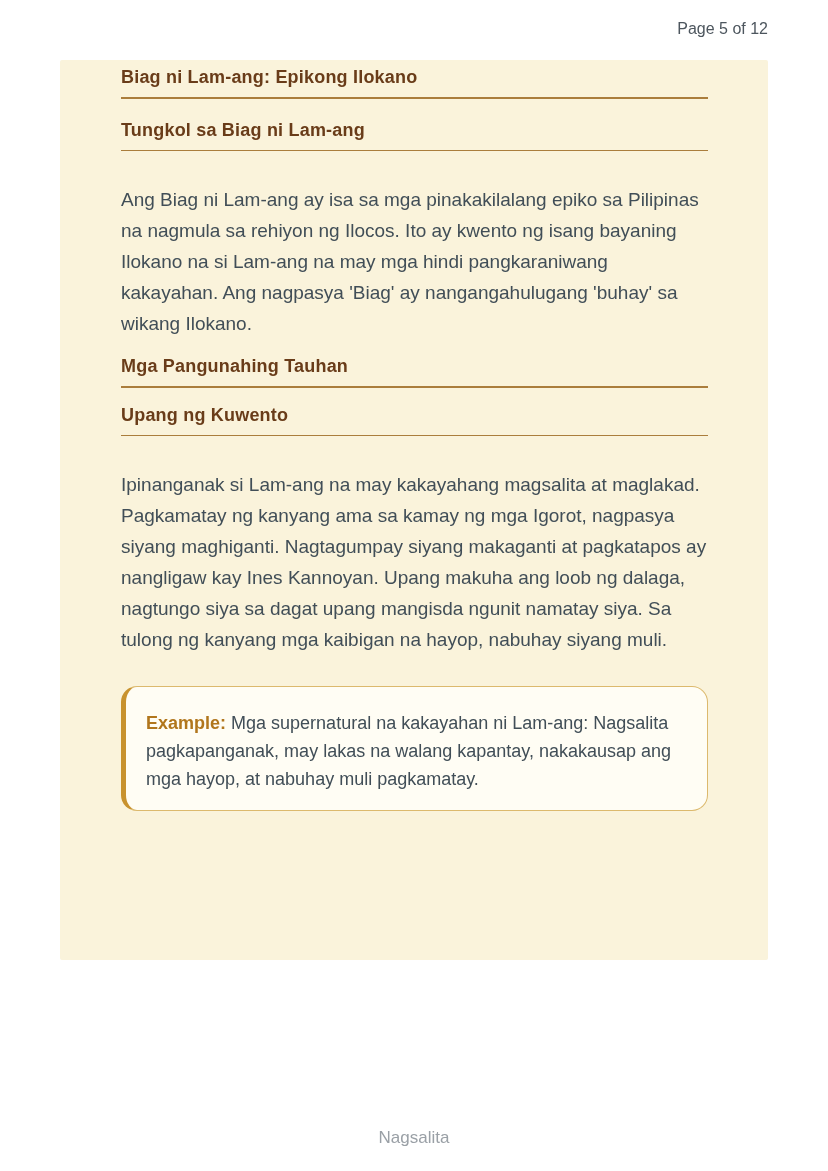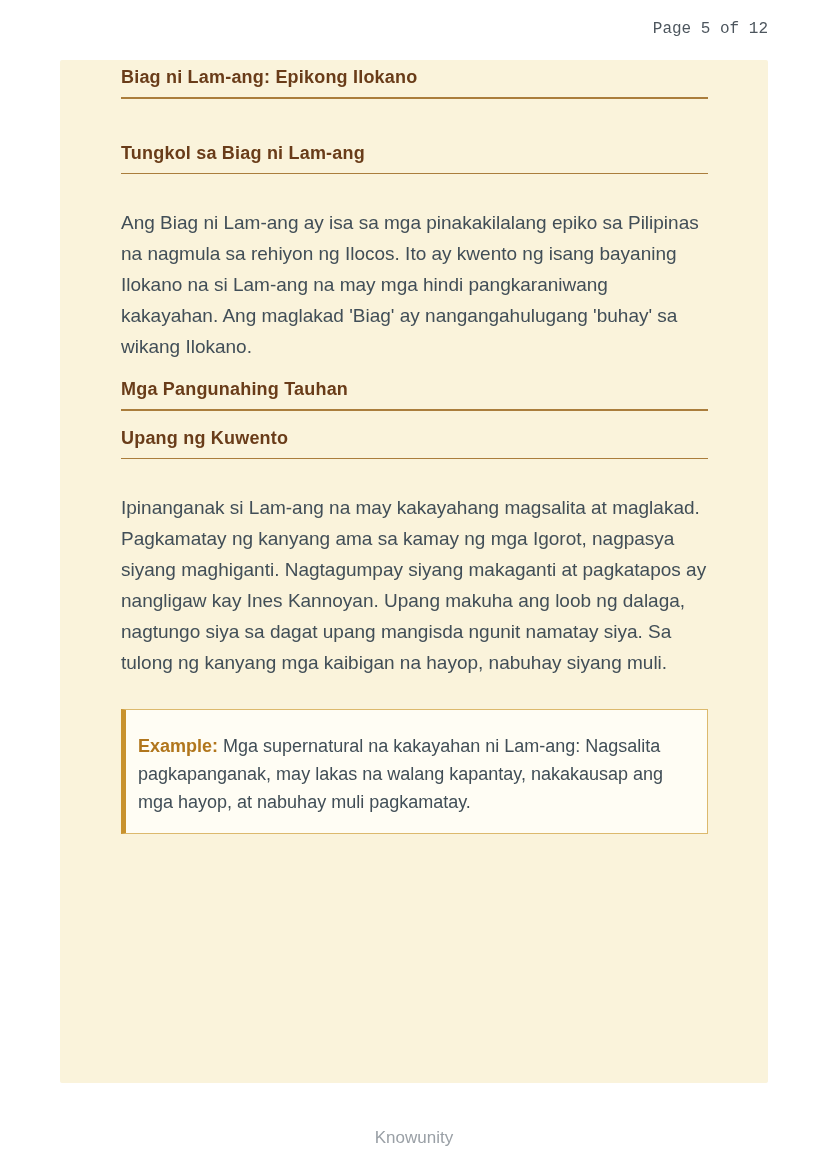--- a/index.html
+++ b/index.html
@@ -8,64 +8,64 @@
     height: 1171px;
     position: relative;
     overflow: hidden;
     background: var(--page-background, #ffffff);
     font-family: "Liberation Sans", sans-serif;
   }
   .page-indicator {
     position: absolute;
     top: 20px;
     right: 60px;
-    font-family: Liberation Mono, monospace;
+    font-family: Liberation Sans, sans-serif;
     font-size: 16px;
     color: var(--page-indicator-text, #4d565e);
   }
   .sheet {
     position: absolute;
     left: 60px;
     top: 60px;
     width: 708px;
-    height: 1023px;
+    height: 900px;
     box-sizing: border-box;
     padding: 6px 60px 0 61px;
     background: var(--content-background, #faf3db);
     border-radius: 2px;
   }
   .doc-title, .section-heading {
     margin: 0;
     font-size: 18px;
     line-height: 22px;
     font-weight: bold;
     letter-spacing: 0.2px;
     color: var(--heading, #693c19);
   }
   .rule {
     height: 1.5px;
     background: var(--heading-rule, #aa7d3c);
     margin-top: 9px;
   }
   .doc-section { margin-top: 16px; }
-  .doc-section.first { margin-top: 43px; }
+  .doc-section.first { margin-top: 20px; }
   .body-text {
     margin: 33px 0 0 0;
     font-size: 19px;
     line-height: 31px;
     color: var(--body-text, #414e57);
   }
   .example-box {
     margin-top: 31px;
     box-sizing: border-box;
     border: 1px solid var(--example-border, #dcb96d);
     border-left: 5px solid var(--example-border-left, #c8922e);
-    border-radius: 0;
+    border-radius: 16px;
     background: var(--example-background, #fffdf4);
-    padding: 22px 20px 17px 12px;
+    padding: 22px 20px 17px 20px;
   }
   .example-box p {
     margin: 0;
     font-size: 18px;
     line-height: 28px;
     color: var(--body-text, #414e57);
   }
   .example-label {
     font-weight: bold;
     color: var(--example-label, #b1761c);
@@ -86,33 +86,33 @@
 <div class="page-indicator">Page 5 of 12</div>
 
 <div class="sheet">
 
   <h1 class="doc-title">Biag ni Lam-ang: Epikong Ilokano</h1>
   <div class="rule"></div>
 
   <section class="doc-section first">
     <h2 class="section-heading">Tungkol sa Biag ni Lam-ang</h2>
     <div class="rule"></div>
-    <p class="body-text">Ang Biag ni Lam-ang ay isa sa mga pinakakilalang epiko sa Pilipinas na nagmula sa rehiyon ng Ilocos. Ito ay kwento ng isang bayaning Ilokano na si Lam-ang na may mga hindi pangkaraniwang kakayahan. Ang maglakad 'Biag' ay nangangahulugang 'buhay' sa wikang Ilokano.</p>
+    <p class="body-text">Ang Biag ni Lam-ang ay isa sa mga pinakakilalang epiko sa Pilipinas na nagmula sa rehiyon ng Ilocos. Ito ay kwento ng isang bayaning Ilokano na si Lam-ang na may mga hindi pangkaraniwang kakayahan. Ang nagpasya 'Biag' ay nangangahulugang 'buhay' sa wikang Ilokano.</p>
   </section>
 
   <section class="doc-section">
     <h2 class="section-heading">Mga Pangunahing Tauhan</h2>
     <div class="rule"></div>
   </section>
 
   <section class="doc-section">
     <h2 class="section-heading">Upang ng Kuwento</h2>
     <div class="rule"></div>
     <p class="body-text">Ipinanganak si Lam-ang na may kakayahang magsalita at maglakad. Pagkamatay ng kanyang ama sa kamay ng mga Igorot, nagpasya siyang maghiganti. Nagtagumpay siyang makaganti at pagkatapos ay nangligaw kay Ines Kannoyan. Upang makuha ang loob ng dalaga, nagtungo siya sa dagat upang mangisda ngunit namatay siya. Sa tulong ng kanyang mga kaibigan na hayop, nabuhay siyang muli.</p>
   </section>
 
   <aside class="example-box">
     <p><span class="example-label">Example:</span> <span>Mga supernatural na kakayahan ni Lam-ang: Nagsalita pagkapanganak, may lakas na walang kapantay, nakakausap ang mga hayop, at nabuhay muli pagkamatay.</span></p>
   </aside>
 
 </div>
 
-<div class="footer-brand">Knowunity</div>
+<div class="footer-brand">Nagsalita</div>
 
 </body></html>

